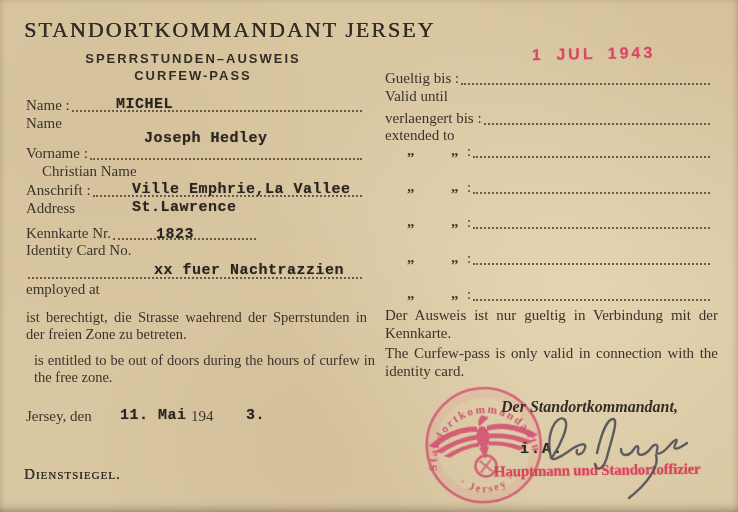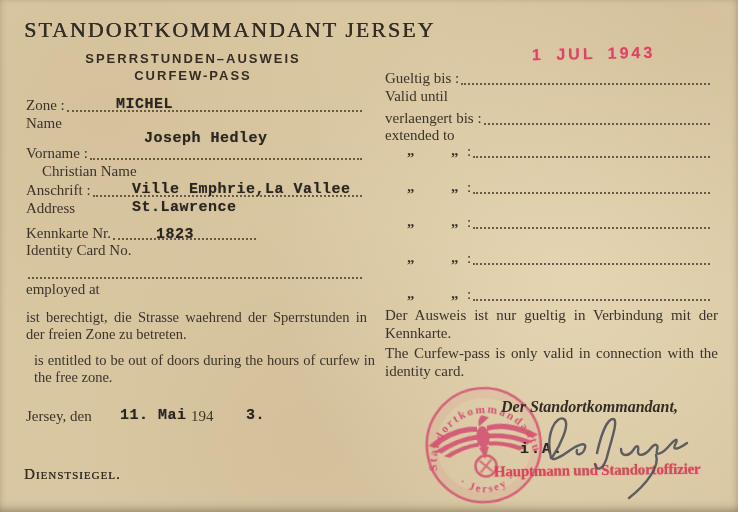--- a/index.html
+++ b/index.html
@@ -56,21 +56,21 @@
 </head>
 <body>
 
 <div class="card">
 
   <div class="abs title" style="left:24px;top:17px;width:338px;">STANDORTKOMMANDANT JERSEY</div>
   <div class="abs sub" style="left:24px;top:51px;width:338px;">SPERRSTUNDEN–AUSWEIS</div>
   <div class="abs sub" style="left:24px;top:68px;width:338px;">CURFEW-PASS</div>
 
   <div class="abs linerow" style="left:26px;top:97px;width:338px;">
-    <span class="label">Zone :</span>
+    <span class="label">Name :</span>
     <span class="leader"></span>
   </div>
   <div class="abs typed" style="left:88px;top:96px;">MICHEL</div>
   <div class="abs label" style="left:26px;top:115px;">Name</div>
 
   <div class="abs typed" style="left:116px;top:130px;">Joseph Hedley</div>
   <div class="abs linerow" style="left:26px;top:145px;width:338px;">
     <span class="label">Vorname :</span>
     <span class="leader"></span>
   </div>
@@ -87,20 +87,21 @@
   <div class="abs linerow" style="left:26px;top:225px;width:232px;">
     <span class="label">Kennkarte Nr.</span>
     <span class="leader"></span>
   </div>
   <div class="abs typed" style="left:128px;top:226px;">1823</div>
   <div class="abs label" style="left:26px;top:242px;">Identity Card No.</div>
 
   <div class="abs linerow" style="left:26px;top:264px;width:338px;">
     <span class="leader"></span>
   </div>
+  <div class="abs typed" style="left:126px;top:262px;">xx fuer Nachtrazzien</div>
   <div class="abs label" style="left:26px;top:281px;">employed at</div>
 
   <div class="abs para" style="left:26px;top:309px;width:341px;">ist berechtigt, die Strasse waehrend der Sperrstunden in der freien Zone zu betreten.</div>
   <div class="abs para" style="left:34px;top:352px;width:341px;">is entitled to be out of doors during the hours of curfew in the free zone.</div>
 
   <div class="abs label" style="left:26px;top:408px;">Jersey, den</div>
   <div class="abs typed" style="left:92px;top:407px;">11. Mai</div>
   <div class="abs label" style="left:191px;top:408px;">194</div>
   <div class="abs typed" style="left:218px;top:407px;">3.</div>
 

